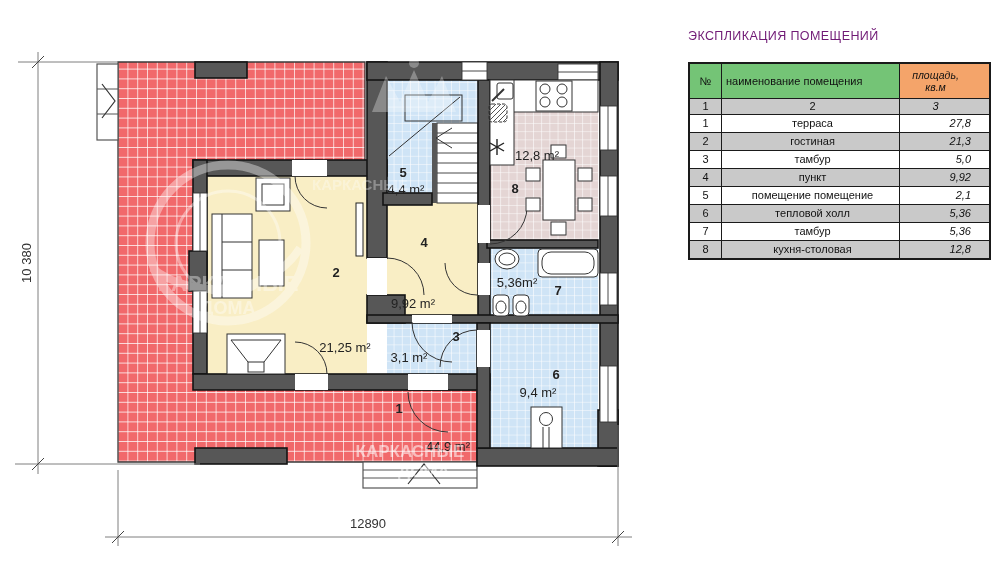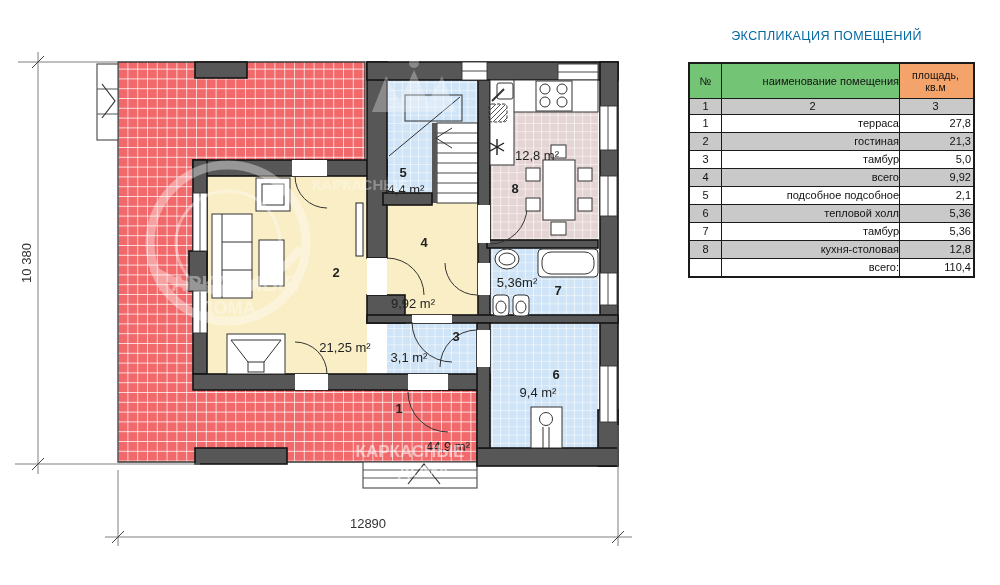--- a/index.html
+++ b/index.html
@@ -6,29 +6,29 @@
   body{width:1000px;height:585px;position:relative;font-family:"Liberation Sans",sans-serif;overflow:hidden;}
   #plan-svg{position:absolute;left:0;top:0;}
   svg text{font-family:"Liberation Sans",sans-serif;fill:#222;}
   .room-num{font-size:13px;font-weight:bold;}
   .room-area{font-size:13px;}
   .dim-text{font-size:13px;fill:#333;}
   .wm{pointer-events:none;}
   .wm text{fill:#fff;font-weight:bold;}
 
   
-  #expl-title{position:absolute;left:688px;top:29px;width:277px;text-align:center;
-              font-size:12.5px;color:#0369a1;letter-spacing:.4px;}
+  #expl-title{position:absolute;left:688px;top:29px;width:277px;
+              font-size:12.5px;color:#701a75;letter-spacing:.4px;}
   #expl-table{position:absolute;left:688px;top:62px;border-collapse:collapse;
               font-size:11px;color:#111;border:2px solid #1a1a1a;}
   #expl-table td,#expl-table th{border:1px solid #1a1a1a;height:17px;padding:0;
               font-weight:normal;line-height:1.15;}
   #expl-table .c-num{width:31px;text-align:center;}
-  #expl-table .c-name{width:173px;text-align:right;padding-left:4px;}
-  #expl-table .c-area{width:71px;text-align:right;padding-right:2px;}
+  #expl-table .c-name{width:173px;text-align:center;padding-left:4px;}
+  #expl-table .c-area{width:71px;text-align:right;padding-right:18px;font-style:italic;}
   #expl-table tr.hdr th{height:34px;}
   #expl-table tr.hdr .green{background:#74c476;text-align:center;}
   #expl-table tr.hdr .orange{background:#f4a46a;text-align:center;font-size:10.5px;}
   #expl-table tr.subhdr td{background:#c9c9c9;text-align:center;height:15px;}
   #expl-table tr.row-gray td{background:#c9c9c9;}
 </style>
 </head>
 <body>
 
 <svg id="plan-svg" width="1000" height="585" viewBox="0 0 1000 585">
@@ -308,21 +308,21 @@
     <text x="360" y="190" font-size="15">КАРКАСНЫЕ</text>
   </g>
 </svg>
 
 <div id="expl-title">ЭКСПЛИКАЦИЯ ПОМЕЩЕНИЙ</div>
 
 <table id="expl-table">
   <tbody>
   <tr class="hdr">
     <th class="c-num green">№</th>
-    <th class="c-name green" style="text-align:right">наименование помещения</th>
+    <th class="c-name green" style="text-align:left">наименование помещения</th>
     <th class="c-area orange" style="text-align:center">
       <div>площадь,</div>
       <div>кв.м</div>
     </th>
   </tr>
   <tr class="subhdr">
     <td class="c-num">1</td>
     <td class="c-name" style="text-align:center">2</td>
     <td class="c-area" style="text-align:center">3</td>
   </tr>
@@ -336,42 +336,37 @@
     <td class="c-name">гостиная</td>
     <td class="c-area">21,3</td>
   </tr>
   <tr>
     <td class="c-num">3</td>
     <td class="c-name">тамбур</td>
     <td class="c-area">5,0</td>
   </tr>
   <tr class="row-gray">
     <td class="c-num">4</td>
-    <td class="c-name">всего</td>
+    <td class="c-name">пункт</td>
     <td class="c-area">9,92</td>
   </tr>
   <tr>
     <td class="c-num">5</td>
-    <td class="c-name">подсобное подсобное</td>
+    <td class="c-name">помещение помещение</td>
     <td class="c-area">2,1</td>
   </tr>
   <tr class="row-gray">
     <td class="c-num">6</td>
     <td class="c-name">тепловой холл</td>
     <td class="c-area">5,36</td>
   </tr>
   <tr>
     <td class="c-num">7</td>
     <td class="c-name">тамбур</td>
     <td class="c-area">5,36</td>
   </tr>
   <tr class="row-gray">
     <td class="c-num">8</td>
     <td class="c-name">кухня-столовая</td>
     <td class="c-area">12,8</td>
   </tr>
-  <tr>
-    <td class="c-num"></td>
-    <td class="c-name">всего:</td>
-    <td class="c-area">110,4</td>
-  </tr>
   </tbody>
 </table>
 
 </body></html>

